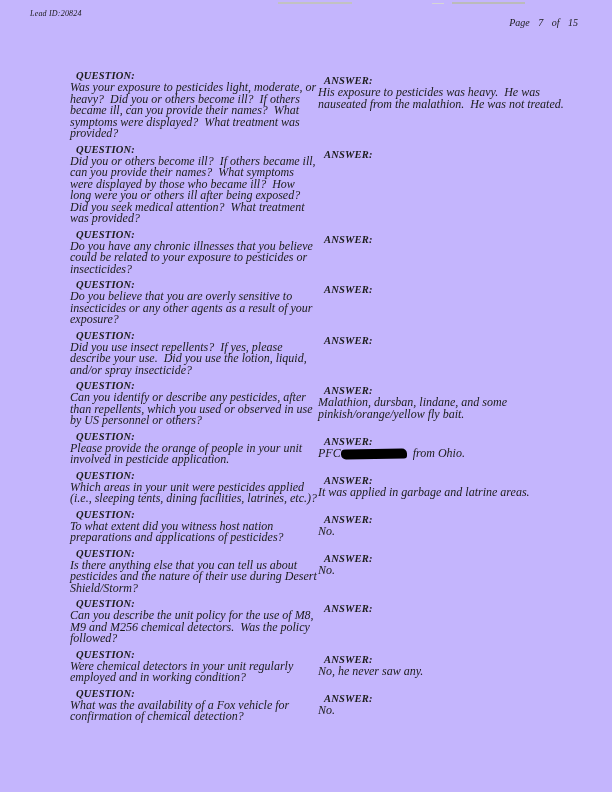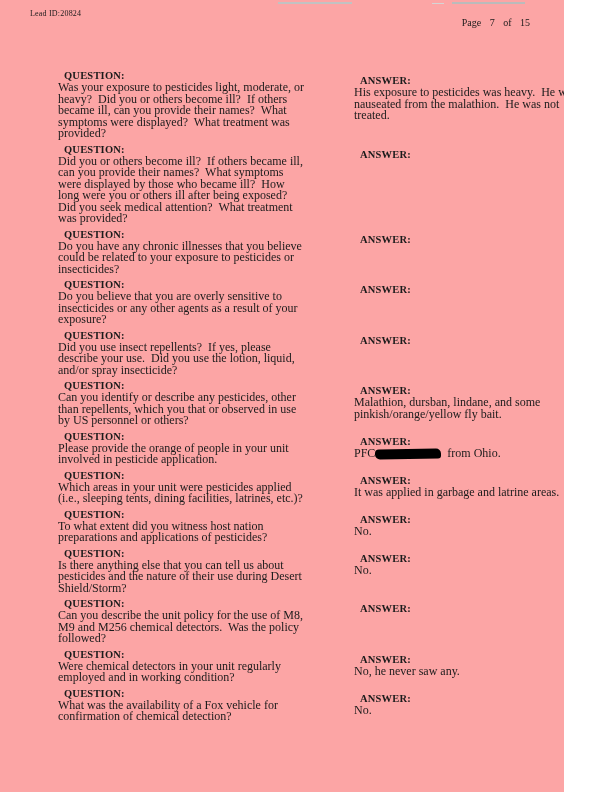--- a/index.html
+++ b/index.html
@@ -2,26 +2,27 @@
 <html><head>
 <meta charset="utf-8">
 <style>
   html, body {
     margin: 0;
     padding: 0;
     background: #ffffff;
   }
   .page {
     position: relative;
-    width: 564px;
+    width: 612px;
     height: 792px;
-    background: #fca5a5;
+    background: #c4b5fd;
     font-family: "Liberation Serif", "DejaVu Serif", serif;
     color: #1b1b1b;
     overflow: hidden;
+    font-style: italic;
   }
   
   .scan-artifact {
     position: absolute;
     height: 2px;
     background: #c2c2c2;
   }
   .artifact-1 { left: 278px; top: 2px; width: 74px; }
   .artifact-2 { left: 452px; top: 2px; width: 73px; background: #bbbbbb; }
   .artifact-3 { left: 432px; top: 3px; width: 12px; height: 1px; background: #d5d5d5; }
@@ -36,37 +37,36 @@
   .page-num {
     position: absolute;
     right: 34px;
     top: 17px;
     font-size: 10px;
     word-spacing: 6px;
   }
 
   .qa-list {
     position: absolute;
-    left: 58px;
+    left: 70px;
     top: 70px;
     width: 520px;
   }
   .qa-row {
     display: flex;
     margin-bottom: 4px;
   }
   .q-col {
     width: 248px;
     flex: 0 0 248px;
   }
   .a-col {
     flex: 1 1 auto;
     padding-top: 5px;
     max-width: 262px;
-    margin-left: 48px;
   }
   .q-label, .a-label {
     font-weight: bold;
     font-size: 10.5px;
     line-height: 12px;
     padding-left: 6px;
     letter-spacing: 0.2px;
   }
   .q-text, .a-text {
     font-size: 12px;
@@ -155,21 +155,21 @@
     </div>
     <div class="a-col">
       <div class="a-label">ANSWER:</div>
       <div class="a-text"></div>
     </div>
   </div>
 
   <div class="qa-row">
     <div class="q-col">
       <div class="q-label">QUESTION:</div>
-      <div class="q-text">Can you identify or describe any pesticides, other than repellents, which you that or observed in use by US personnel or others?</div>
+      <div class="q-text">Can you identify or describe any pesticides, after than repellents, which you used or observed in use by US personnel or others?</div>
     </div>
     <div class="a-col">
       <div class="a-label">ANSWER:</div>
       <div class="a-text">Malathion, dursban, lindane, and some pinkish/orange/yellow fly bait.</div>
     </div>
   </div>
 
   <div class="qa-row">
     <div class="q-col">
       <div class="q-label">QUESTION:</div>

